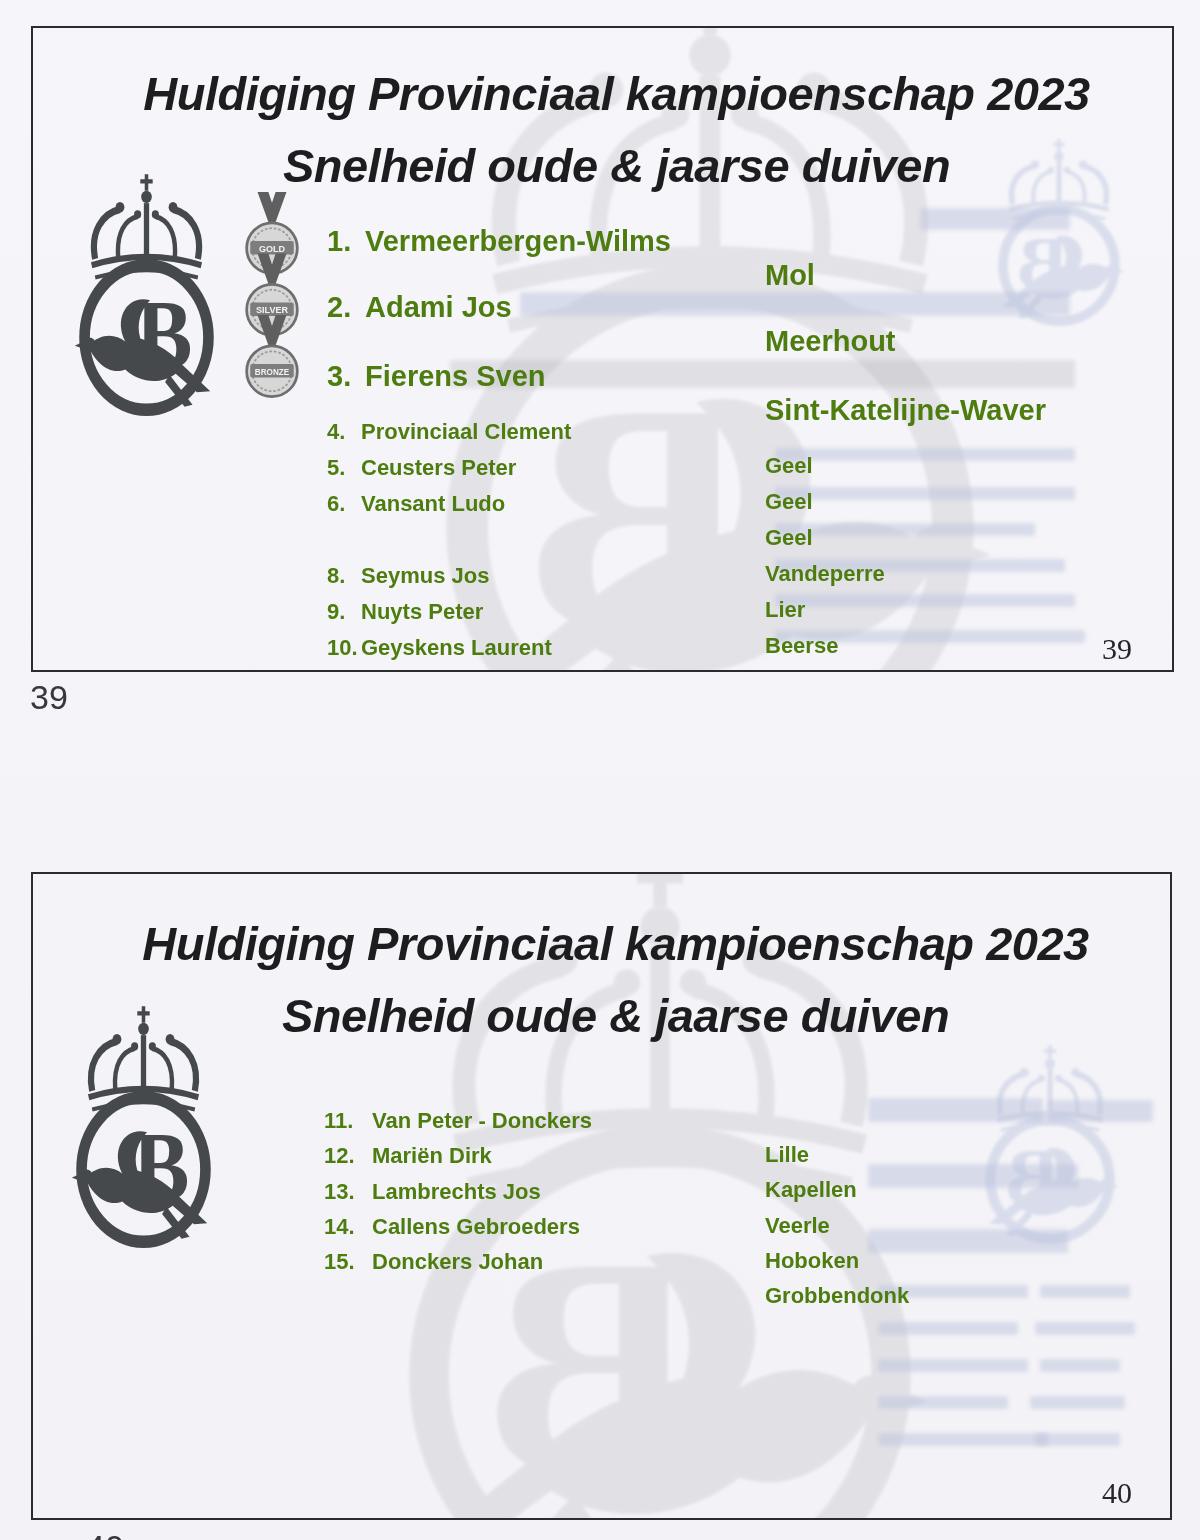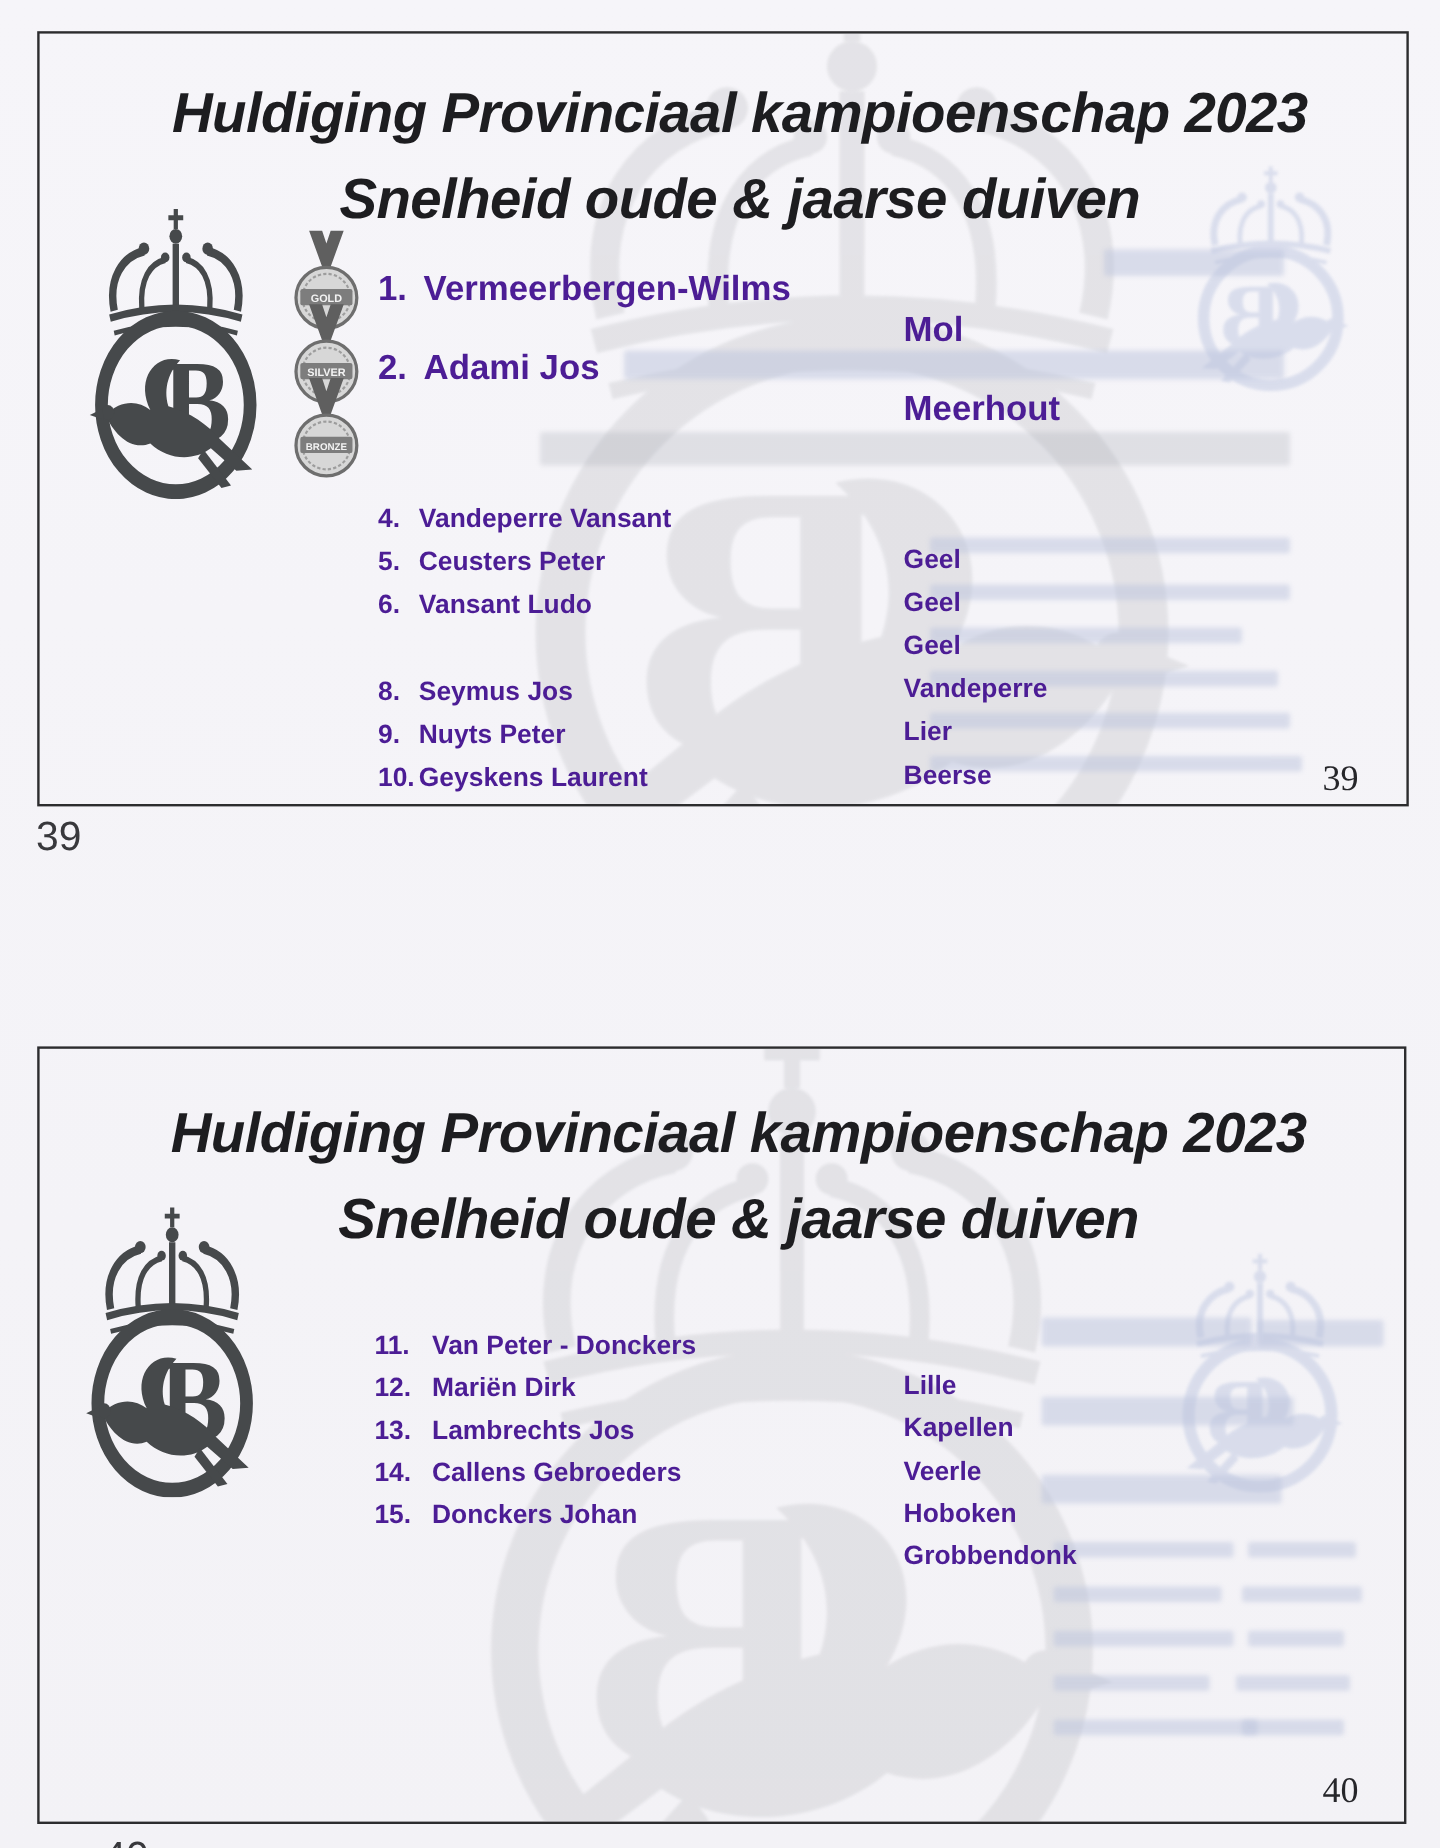--- a/index.html
+++ b/index.html
@@ -9,21 +9,21 @@
     font-family:"Liberation Sans",sans-serif;color:#1b1b1e;
   }
   .slide{position:absolute;border:2px solid #2c2c2e;overflow:hidden;background:transparent;}
   #slide1{left:31px;top:26px;width:1139px;height:642px;}
   #slide2{left:31px;top:872px;width:1137px;height:644px;}
 
   .title{position:absolute;left:0;right:0;text-align:center;white-space:nowrap;
     font-family:"Liberation Sans",sans-serif;font-style:italic;font-weight:700;
     font-size:47px;line-height:1;color:#1d1d20;letter-spacing:-0.5px;padding-left:28px;}
 
-  .row{position:absolute;left:0;right:0;white-space:nowrap;color:#4c1d95;}
+  .row{position:absolute;left:12px;right:0;white-space:nowrap;color:#4d7c0f;}
   .row .lead{display:inline-block;}
   .row .place{position:absolute;left:720px;top:0;margin-top:34px;}
   .podium-row{font-size:29px;font-weight:700;line-height:1.2;}
   .podium-row .lead{margin-left:282px;}
   .podium-row .rank{display:inline-block;min-width:38px;}
   .entry-row{font-size:22px;font-weight:700;line-height:1.2;}
   #slide1 .entry-row .lead{margin-left:282px;}
   #slide1 .entry-row .rank{display:inline-block;min-width:34px;}
   #slide2 .entry-row .lead{margin-left:279px;}
   #slide2 .entry-row .rank{display:inline-block;min-width:48px;}
@@ -125,23 +125,27 @@
   </svg>
 
   <div class="row podium-row" style="top:196px">
     <span class="lead"><span class="rank">1.</span><span>Vermeerbergen-Wilms</span></span>
     <span class="place">Mol</span>
   </div>
   <div class="row podium-row" style="top:262px">
     <span class="lead"><span class="rank">2.</span><span>Adami Jos</span></span>
     <span class="place">Meerhout</span>
   </div>
+  <div class="row podium-row" style="top:331px">
+    <span class="lead"><span class="rank">3.</span><span>Fierens Sven</span></span>
+    <span class="place">Sint-Katelijne-Waver</span>
+  </div>
 
   <div class="row entry-row" style="top:391px">
-    <span class="lead"><span class="rank">4.</span><span>Vandeperre Vansant</span></span>
+    <span class="lead"><span class="rank">4.</span><span>Provinciaal Clement</span></span>
     <span class="place">Geel</span>
   </div>
   <div class="row entry-row" style="top:427px">
     <span class="lead"><span class="rank">5.</span><span>Ceusters Peter</span></span>
     <span class="place">Geel</span>
   </div>
   <div class="row entry-row" style="top:463px">
     <span class="lead"><span class="rank">6.</span><span>Vansant Ludo</span></span>
     <span class="place">Geel</span>
   </div>

